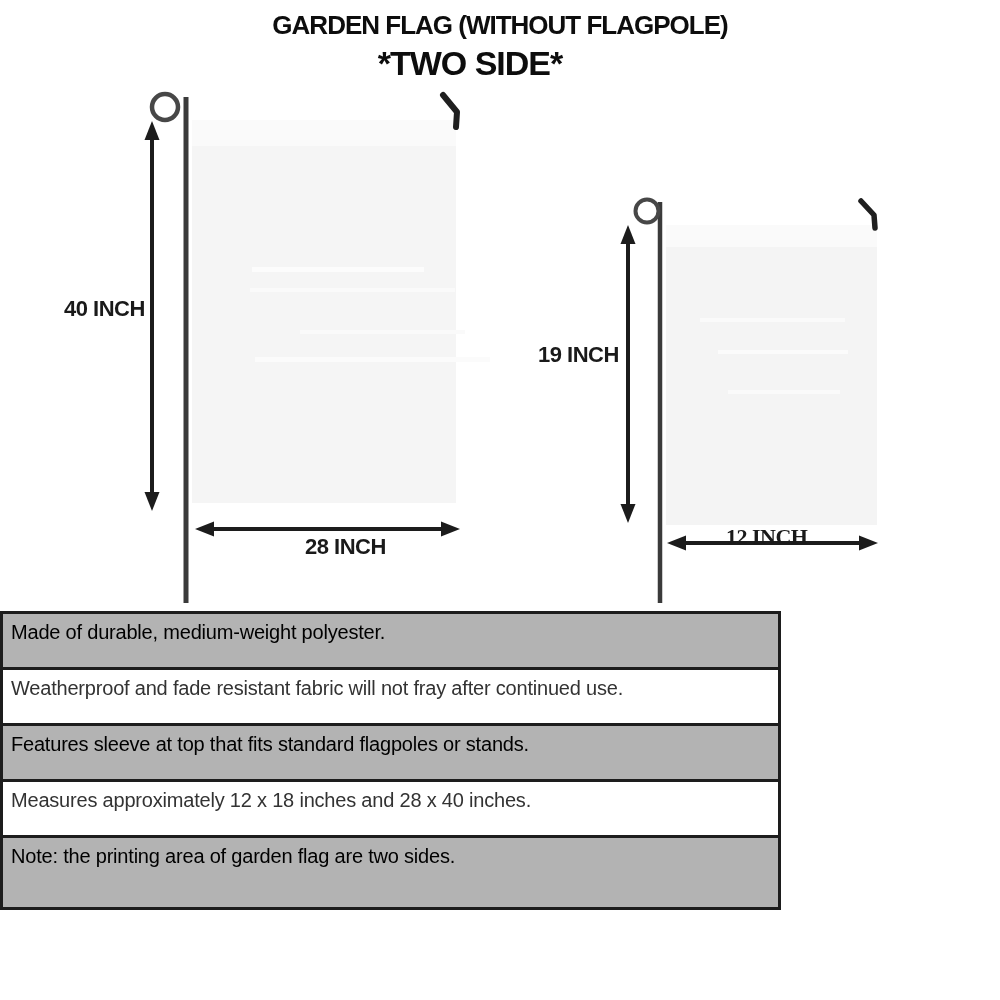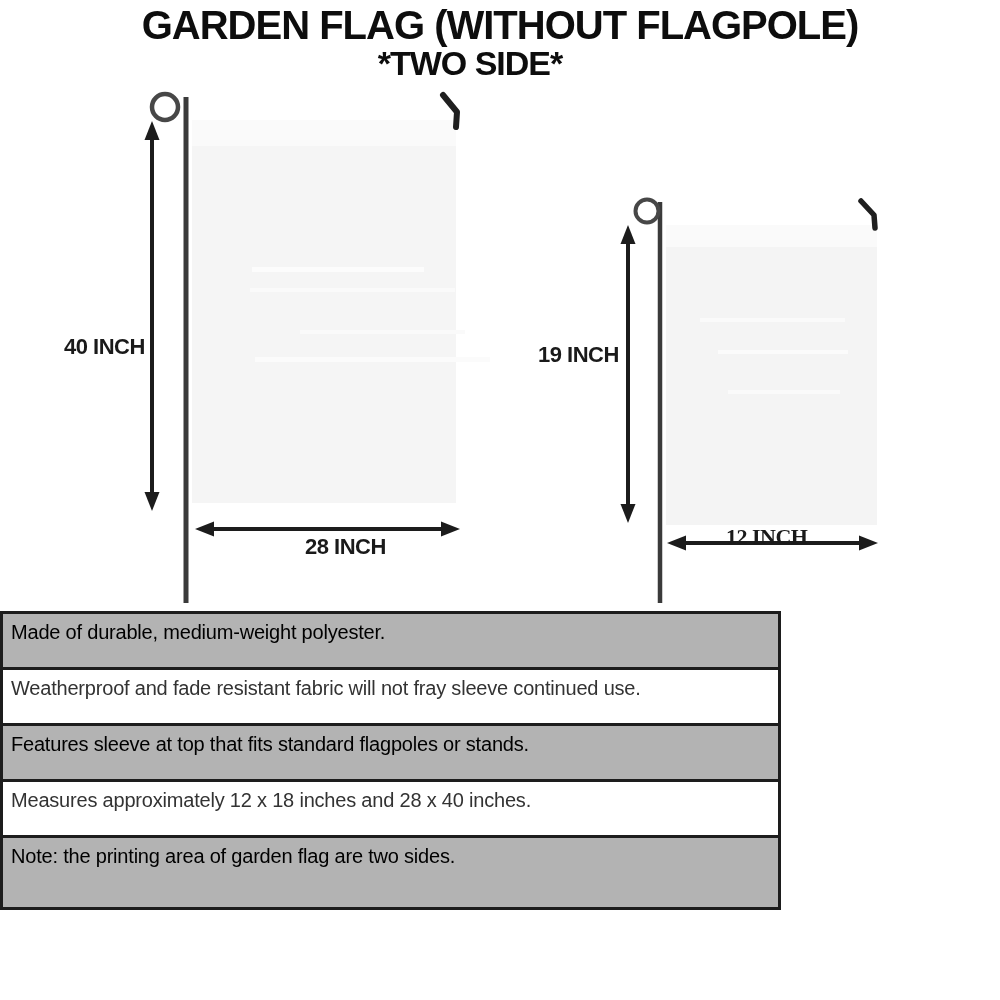--- a/index.html
+++ b/index.html
@@ -3,27 +3,27 @@
 <meta charset="utf-8">
 <style>
   html,body{margin:0;padding:0;background:#ffffff;}
   .stage{
     position:relative;width:1000px;height:1000px;background:#ffffff;overflow:hidden;
     font-family:"Liberation Sans",sans-serif;
   }
   
   .title-block{position:absolute;top:6px;left:0;width:1000px;text-align:center;
     color:#0d0d0d;font-weight:bold;letter-spacing:-1px;line-height:38px;}
-  .title-line1{font-size:40px;}
+  .title-line1{font-size:26px;}
   .title-line2{font-size:34px;position:relative;left:-30px;}
   
   .diagram-svg{position:absolute;top:0;left:0;pointer-events:none;}
   .dim-label{position:absolute;font-size:22px;font-weight:bold;color:#1a1a1a;
     letter-spacing:-0.5px;white-space:nowrap;}
-  .lbl-40{left:64px;top:296px;margin-top:38px;}
+  .lbl-40{left:64px;top:296px;}
   .lbl-28{left:279px;top:534px;margin-left:26px;}
   .lbl-18{left:538px;top:342px;}
   .lbl-12{left:726px;top:524px;font-family:Liberation Serif, serif;}
   
   .features{position:absolute;left:0;top:611px;width:781px;box-sizing:border-box;
     border:3px solid #1d1d1d;}
   .frow{box-sizing:border-box;height:56px;padding:5px 10px 0 8px;
     font-size:20px;letter-spacing:-0.2px;color:#000000;line-height:26px;
     border-bottom:3px solid #1d1d1d;overflow:hidden;}
   .frow:last-child{border-bottom:none;height:69px;}
@@ -90,19 +90,19 @@
     </g>
   </svg>
 
   <div class="dim-label lbl-40">40 INCH</div>
   <div class="dim-label lbl-28">28 INCH</div>
   <div class="dim-label lbl-18">19 INCH</div>
   <div class="dim-label lbl-12">12 INCH</div>
 
   <div class="features">
     <div class="frow shaded">Made of durable, medium-weight polyester.</div>
-    <div class="frow plain">Weatherproof and fade resistant fabric will not fray sleeve continued use.</div>
+    <div class="frow plain">Weatherproof and fade resistant fabric will not fray after continued use.</div>
     <div class="frow shaded">Features sleeve at top that fits standard flagpoles or stands.</div>
     <div class="frow plain">Measures approximately 12 x 18 inches and 28 x 40 inches.</div>
     <div class="frow shaded">Note: the printing area of garden flag are two sides.</div>
   </div>
 
 </div>
 
 </body></html>

